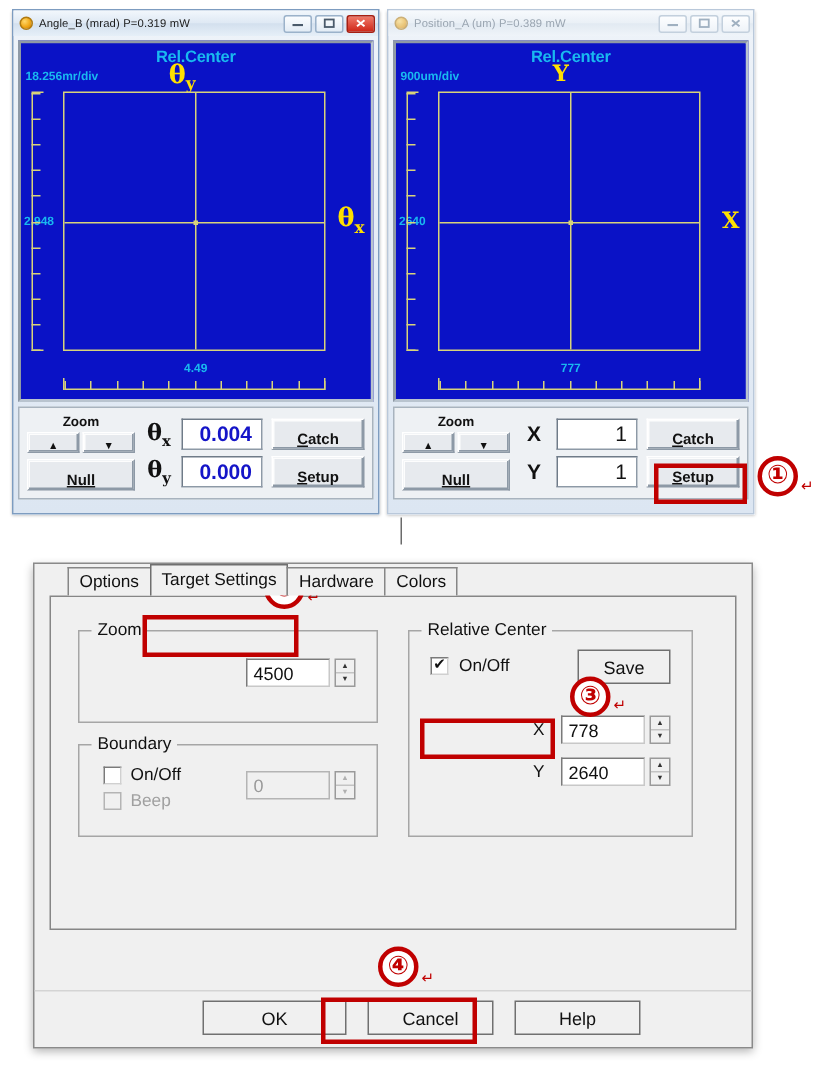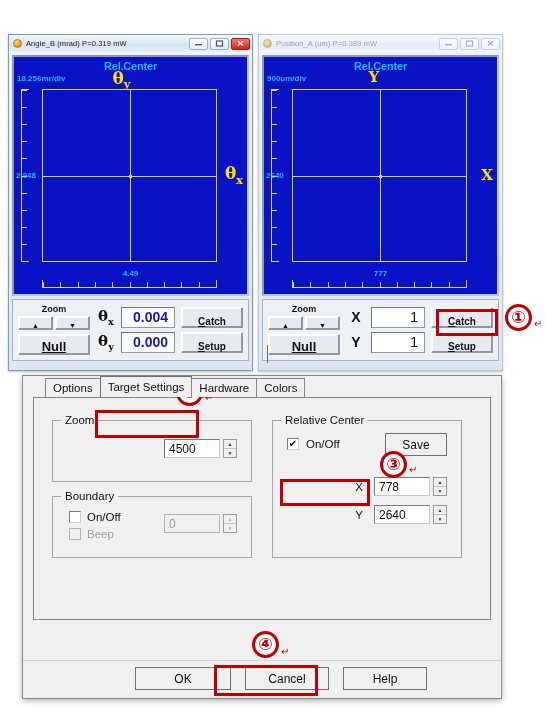--- a/index.html
+++ b/index.html
@@ -11,21 +11,20 @@
     position: relative;
     overflow: hidden;
   }
 
   
   .win {
     position: absolute;
     border: 1px solid #9fb6cd;
     background: linear-gradient(180deg,#eef3f9 0%, #dce6f2 100%);
     box-shadow: 0 1px 2px rgba(0,0,0,.25);
-    margin-top: 28px;
   }
   .win.active { border-color: #7d9cc0; }
   .win.inactive { border-color: #b9c8da; }
 
   .titlebar {
     height: 17px;
     display: flex; align-items: center;
     padding: 0 2px 0 4px;
     background: linear-gradient(180deg,#f2f7fc 0%, #dfe9f4 48%, #d3e0ee 52%, #e6eff8 100%);
     position: relative;
@@ -171,21 +170,21 @@
     border:1px solid #8d99a6;
     border-top-color:#ffffff; border-left-color:#ffffff;
     background:#e7eaee;
     box-shadow: inset -1px -1px 0 #8d99a6, inset 1px 1px 0 #fdfdfd;
     font-size:9px; color:#111;
     display:flex; align-items:flex-end; justify-content:center;
     cursor:default;
     font-family:"Liberation Sans", sans-serif;
   }
   .zoomarrows .btn3d { flex:1; height:14px; font-size:7px; }
-  .nullbtn { grid-column:1; grid-row:2; height:21px; font-weight:bold; font-size:13px; }
+  .nullbtn { grid-column:1; grid-row:2; height:21px; font-weight:bold; font-size:10px; }
   .vals { grid-column:2; grid-row:1 / span 2; display:flex; flex-direction:column; gap:4px; }
   .valrow { display:flex; align-items:center; gap:5px; }
   .valsym {
     width:20px; text-align:center;
     font-family:"DejaVu Serif", serif;
     font-size:15px; font-weight:bold; color:#111;
   }
   .valsym.plain { font-family:"Liberation Sans", sans-serif; font-size:14px; }
   .valbox {
     flex:1; height:21px;

